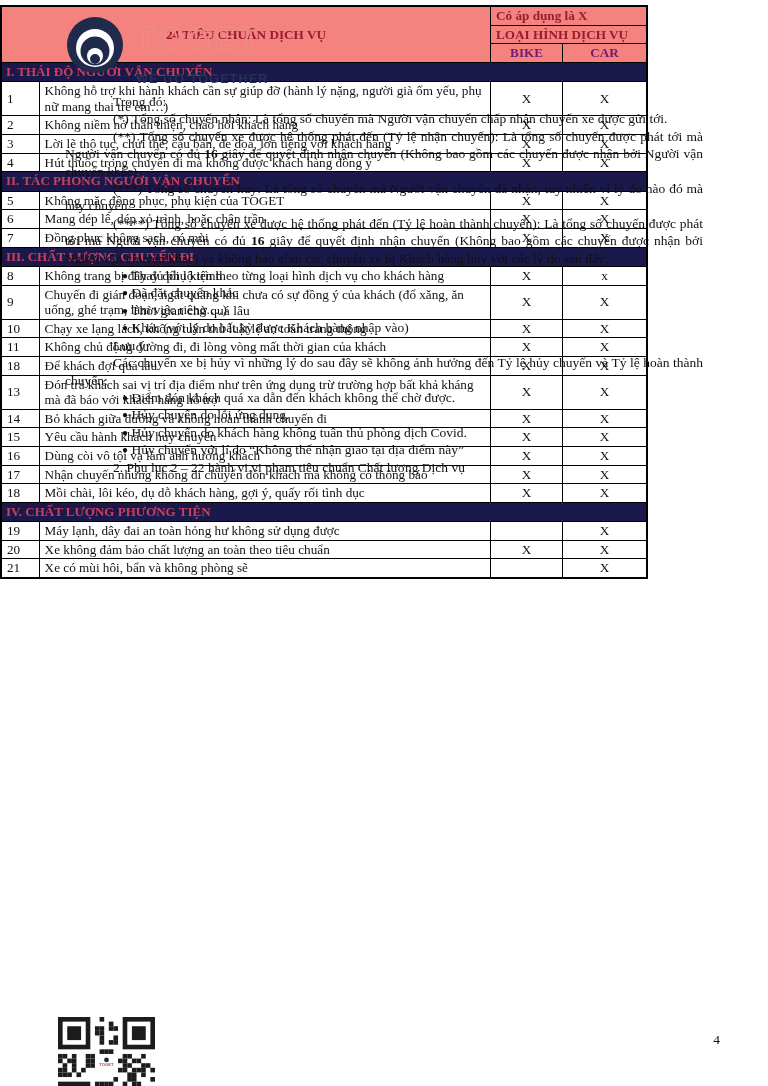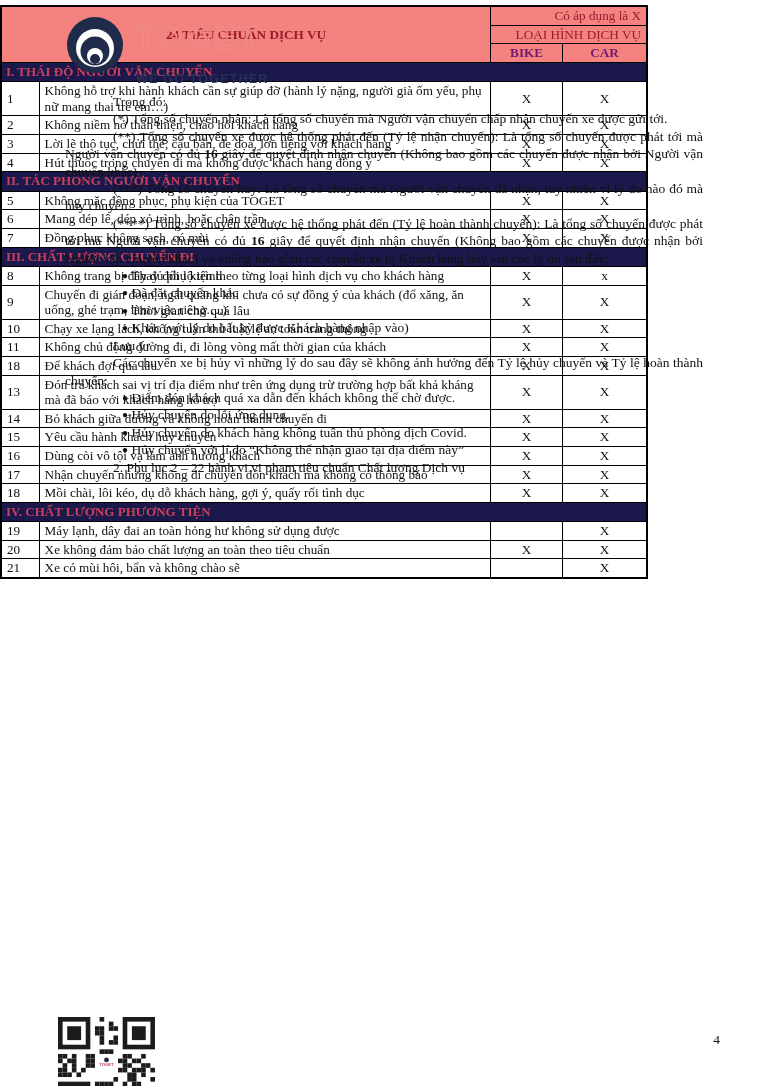--- a/index.html
+++ b/index.html
@@ -20,21 +20,21 @@
   .dot{font-size:10px;vertical-align:1px;}
   .i{}
   .b{font-weight:bold;}
   
   table.std{border-collapse:collapse;width:648px;margin-top:5px;table-layout:fixed;}
   table.std td{border:1px solid #000;font-size:13.2px;line-height:15.6px;
                padding:1px 5px;vertical-align:middle;}
   table.std{border:2px solid #000;}
   td.title-cell{text-align:center;font-weight:bold;color:#9a1b2e;font-size:13.5px;}
   .hdr{background:#f4837f;}
-  td.apply-hdr,td.type-hdr{text-align:right;font-weight:normal;color:#9a1b2e;
+  td.apply-hdr,td.type-hdr{text-align:left;font-weight:bold;color:#9a1b2e;
         font-size:13px;line-height:14.5px;padding:0 4px;}
   td.col-hdr{text-align:center;font-weight:bold;color:#701a75;font-size:13px;line-height:15px;padding:0 4px;}
   tr.section td{background:#1b194b;color:#c8405b;font-weight:bold;font-size:13px;
         line-height:16.5px;padding:1px 4px;border-left:2px solid #000;border-right:2px solid #000;}
   td.num{text-align:left;padding-left:9px;}
   td.mark{text-align:center;}
   
   .page-num{position:absolute;right:48px;top:1032px;font-size:13.5px;}
   .qr{position:absolute;left:58px;top:1017px;width:97px;height:69px;overflow:hidden;}
 </style>
@@ -222,21 +222,21 @@
           <td class="mark">X</td>
         </tr>
         <tr>
           <td class="num">20</td>
           <td class="desc">Xe không đảm bảo chất lượng an toàn theo tiêu chuẩn</td>
           <td class="mark">X</td>
           <td class="mark">X</td>
         </tr>
         <tr>
           <td class="num">21</td>
-          <td class="desc">Xe có mùi hôi, bẩn và không chào sẽ</td>
+          <td class="desc">Xe có mùi hôi, bẩn và không phòng sẽ</td>
           <td class="mark"></td>
           <td class="mark">X</td>
         </tr>
       </tbody>
   </table>
 
   <div class="page-num">4</div>
 
   <div class="qr">
     <svg id="qr-svg" width="97" height="97" viewBox="0 0 97 97">

